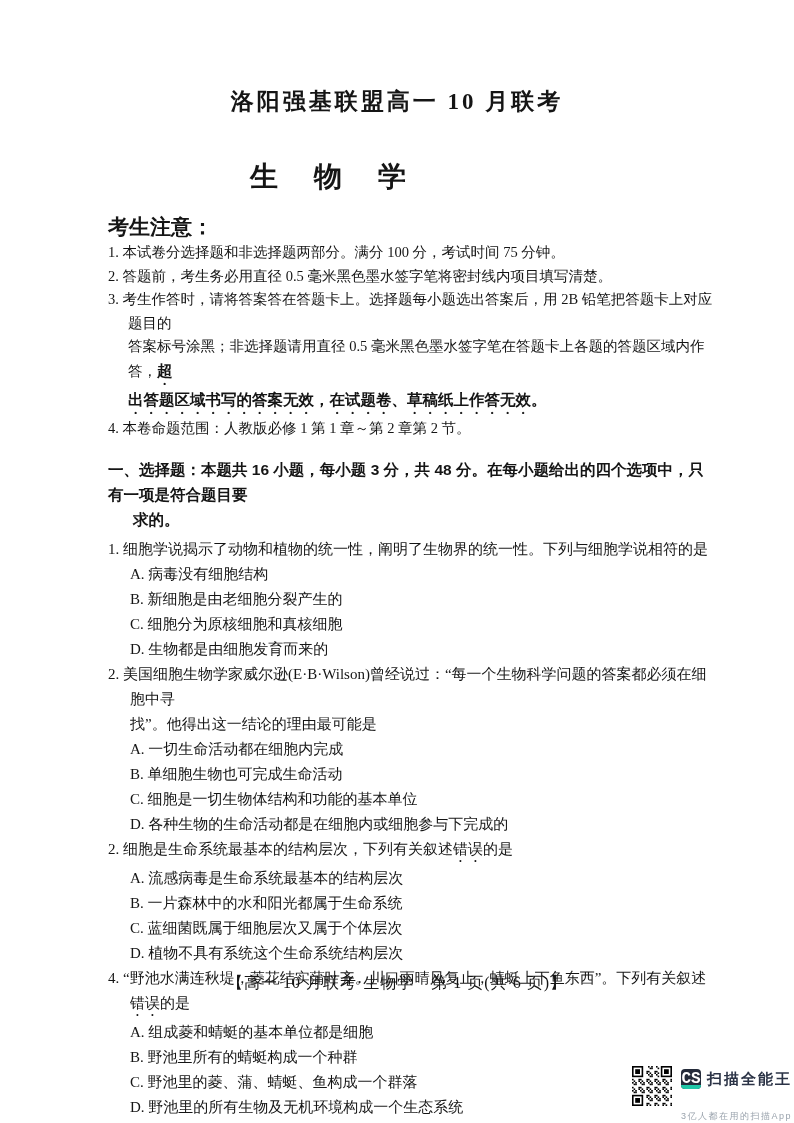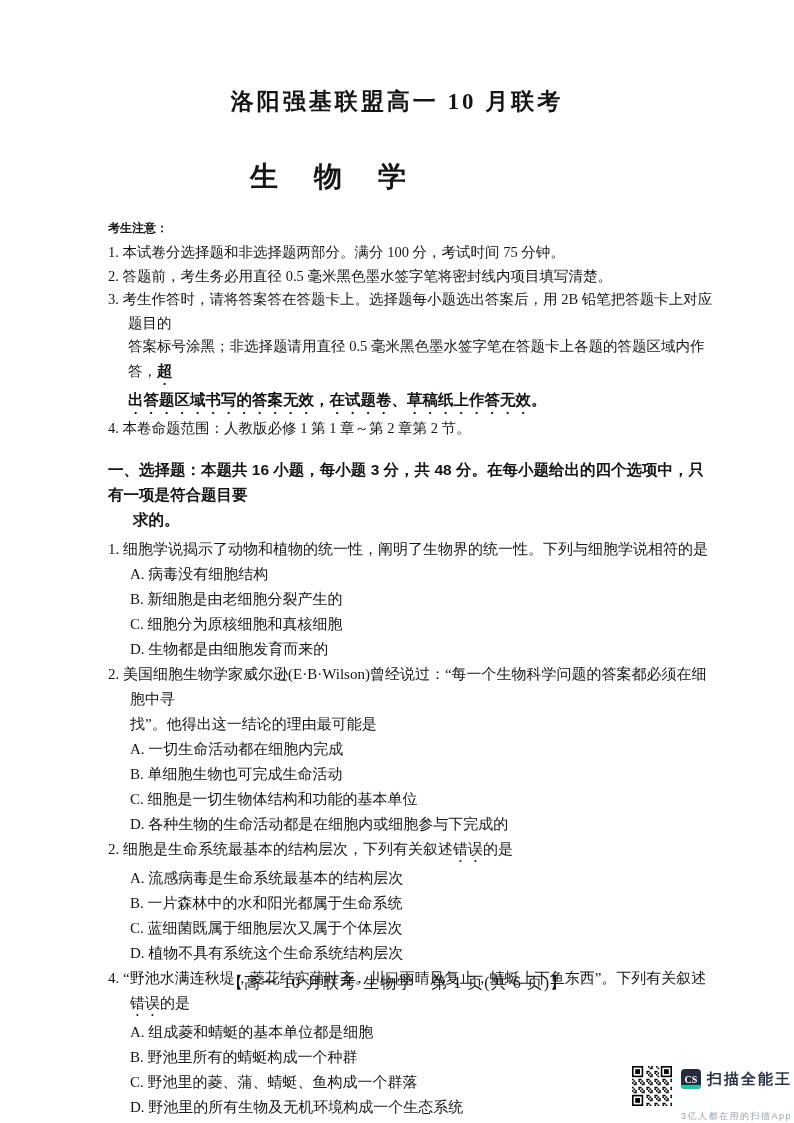--- a/index.html
+++ b/index.html
@@ -11,22 +11,22 @@
   .doc-title {
     position:absolute; top:86px; left:0; width:794px; text-align:center;
     font-size:23px; font-weight:700; letter-spacing:3px;
   }
   .doc-subject {
     position:absolute; top:158px; left:0; width:660px; text-align:center;
     font-size:28px; font-weight:700; letter-spacing:4px;
   }
   .content { position:absolute; top:216px; left:108px; width:608px; }
   .notice-header {
-    font-family:Liberation Sans, sans-serif;
-    font-weight:700; font-size:12px; line-height:25px;
+    font-family:Liberation Mono, monospace;
+    font-weight:700; font-size:21px; line-height:25px;
   }
   .notice-item { padding-left:20px; font-size:14.5px; line-height:23.5px; }
   .notice-line.first { text-indent:-20px; }
   .notice-item .emph {
     font-family:"Liberation Sans","DejaVu Sans",sans-serif;
     font-weight:700; font-size:15.5px;
   }
   .emph {
     text-emphasis: filled dot; text-emphasis-position: under right;
     -webkit-text-emphasis: filled dot; -webkit-text-emphasis-position: under;
@@ -48,22 +48,22 @@
   .watermark {
     position:absolute; left:632px; top:1066px;
     display:flex; align-items:flex-start; gap:9px;
   }
   .qr-box { width:40px; height:40px; }
   .wm-right { padding-top:3px; }
   .wm-logo-row { display:flex; align-items:center; gap:6px; }
   .cs-logo {
     position:relative; width:20px; height:20px; border-radius:4px;
     display:flex; align-items:center; justify-content:center;
-    font-family:Liberation Serif, serif;
-    font-weight:700; font-size:10px; color:#ffffff;
+    font-family:Liberation Mono, monospace;
+    font-weight:700; font-size:16px; color:#ffffff;
   }
   .cs-accent {
     position:absolute; bottom:0; left:0; width:100%; height:4px;
     border-radius:0 0 4px 4px;
   }
   .wm-name {
     font-family:"Liberation Sans","DejaVu Sans",sans-serif;
     font-weight:700; font-size:15px; letter-spacing:2px;
   }
   .wm-tagline {

